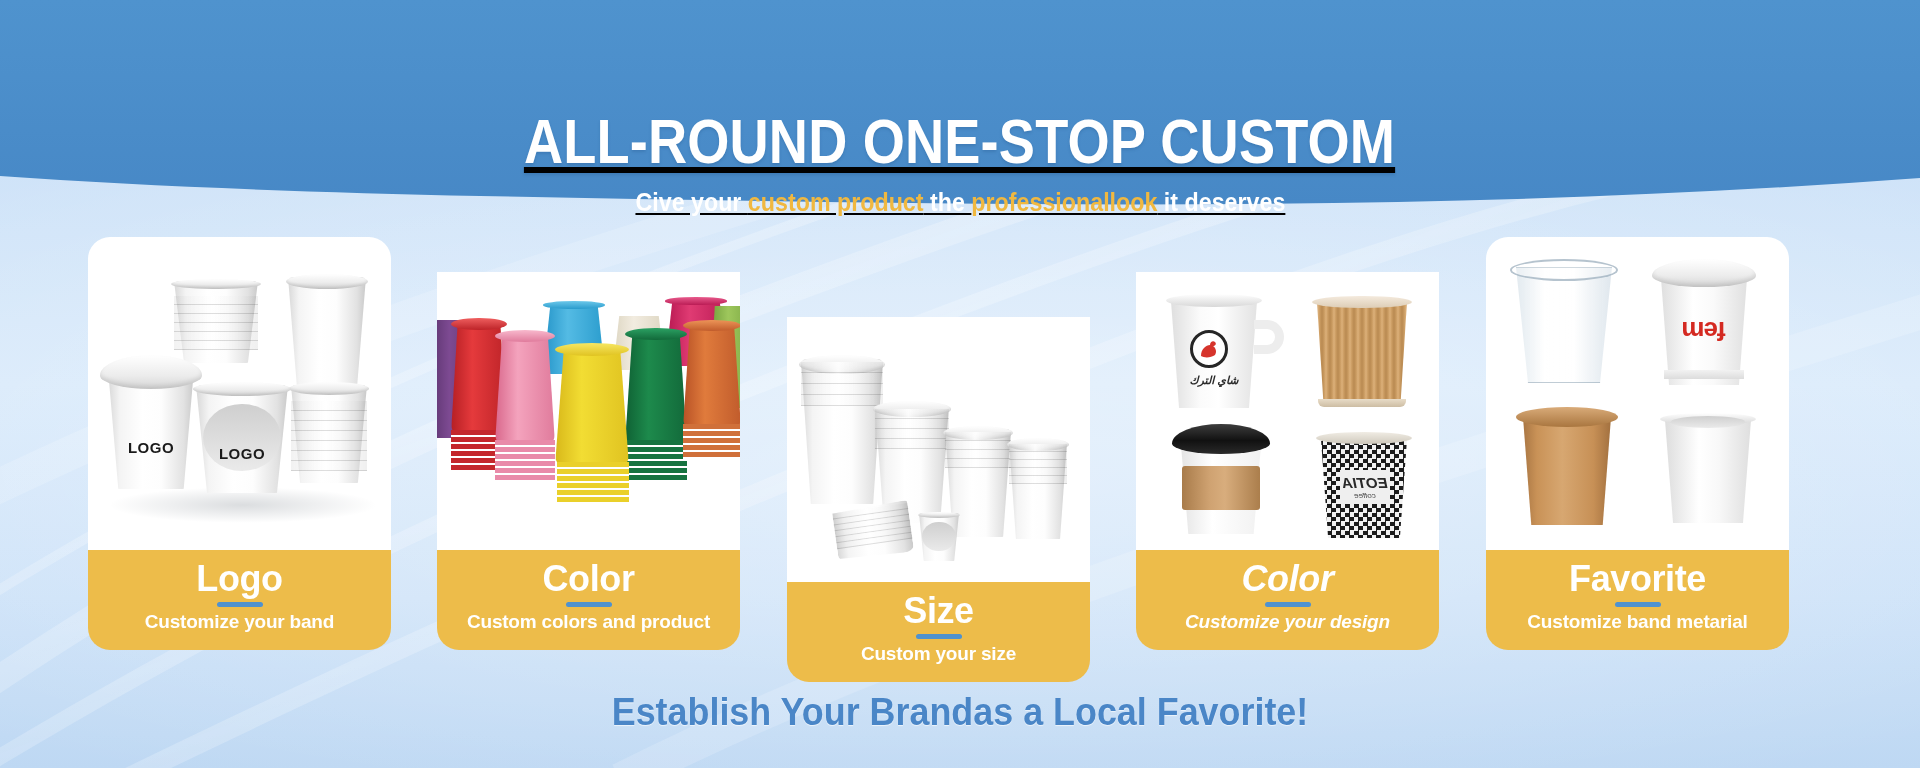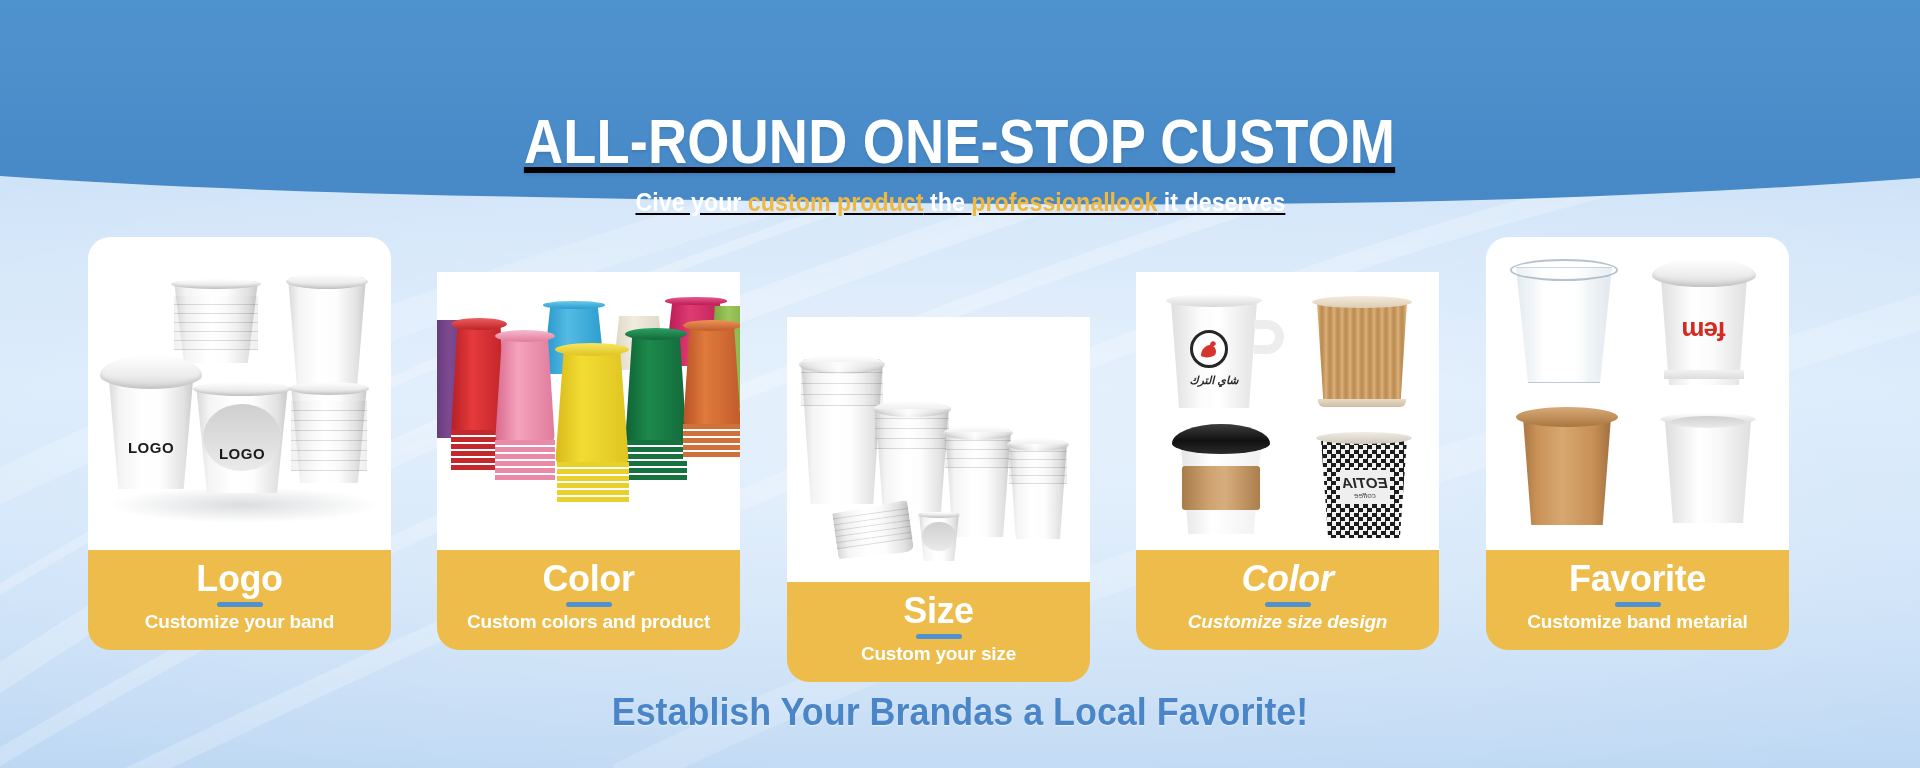--- a/index.html
+++ b/index.html
@@ -496,21 +496,21 @@
             <div class="eotia-box" style="left:22px; top:34px; width:50px; height:34px;">
               <div class="eotia-main">EOTIA</div>
               <div class="eotia-sub">coffee</div>
             </div>
           </div>
         </div>
       </div>
       <div class="card-label" style="top:278px; height:100px;">
         <div class="card-title">Color</div>
         <div class="card-rule"></div>
-        <div class="card-sub">Customize size design</div>
+        <div class="card-sub">Customize your design</div>
       </div>
     </div>
 
     <div class="card rounded" style="left:1486px; top:237px; width:303px; height:413px;">
       <div class="card-photo" style="height:313px;">
         <div class="scene">
 
           <div class="clearcup" style="left:28px; top:30px; width:100px; height:116px;"></div>
           <div style="position:absolute; left:24px; top:22px; width:108px; height:22px; border:2px solid rgba(150,170,185,.7); border-radius:50%; background:rgba(255,255,255,.25);"></div>
 

